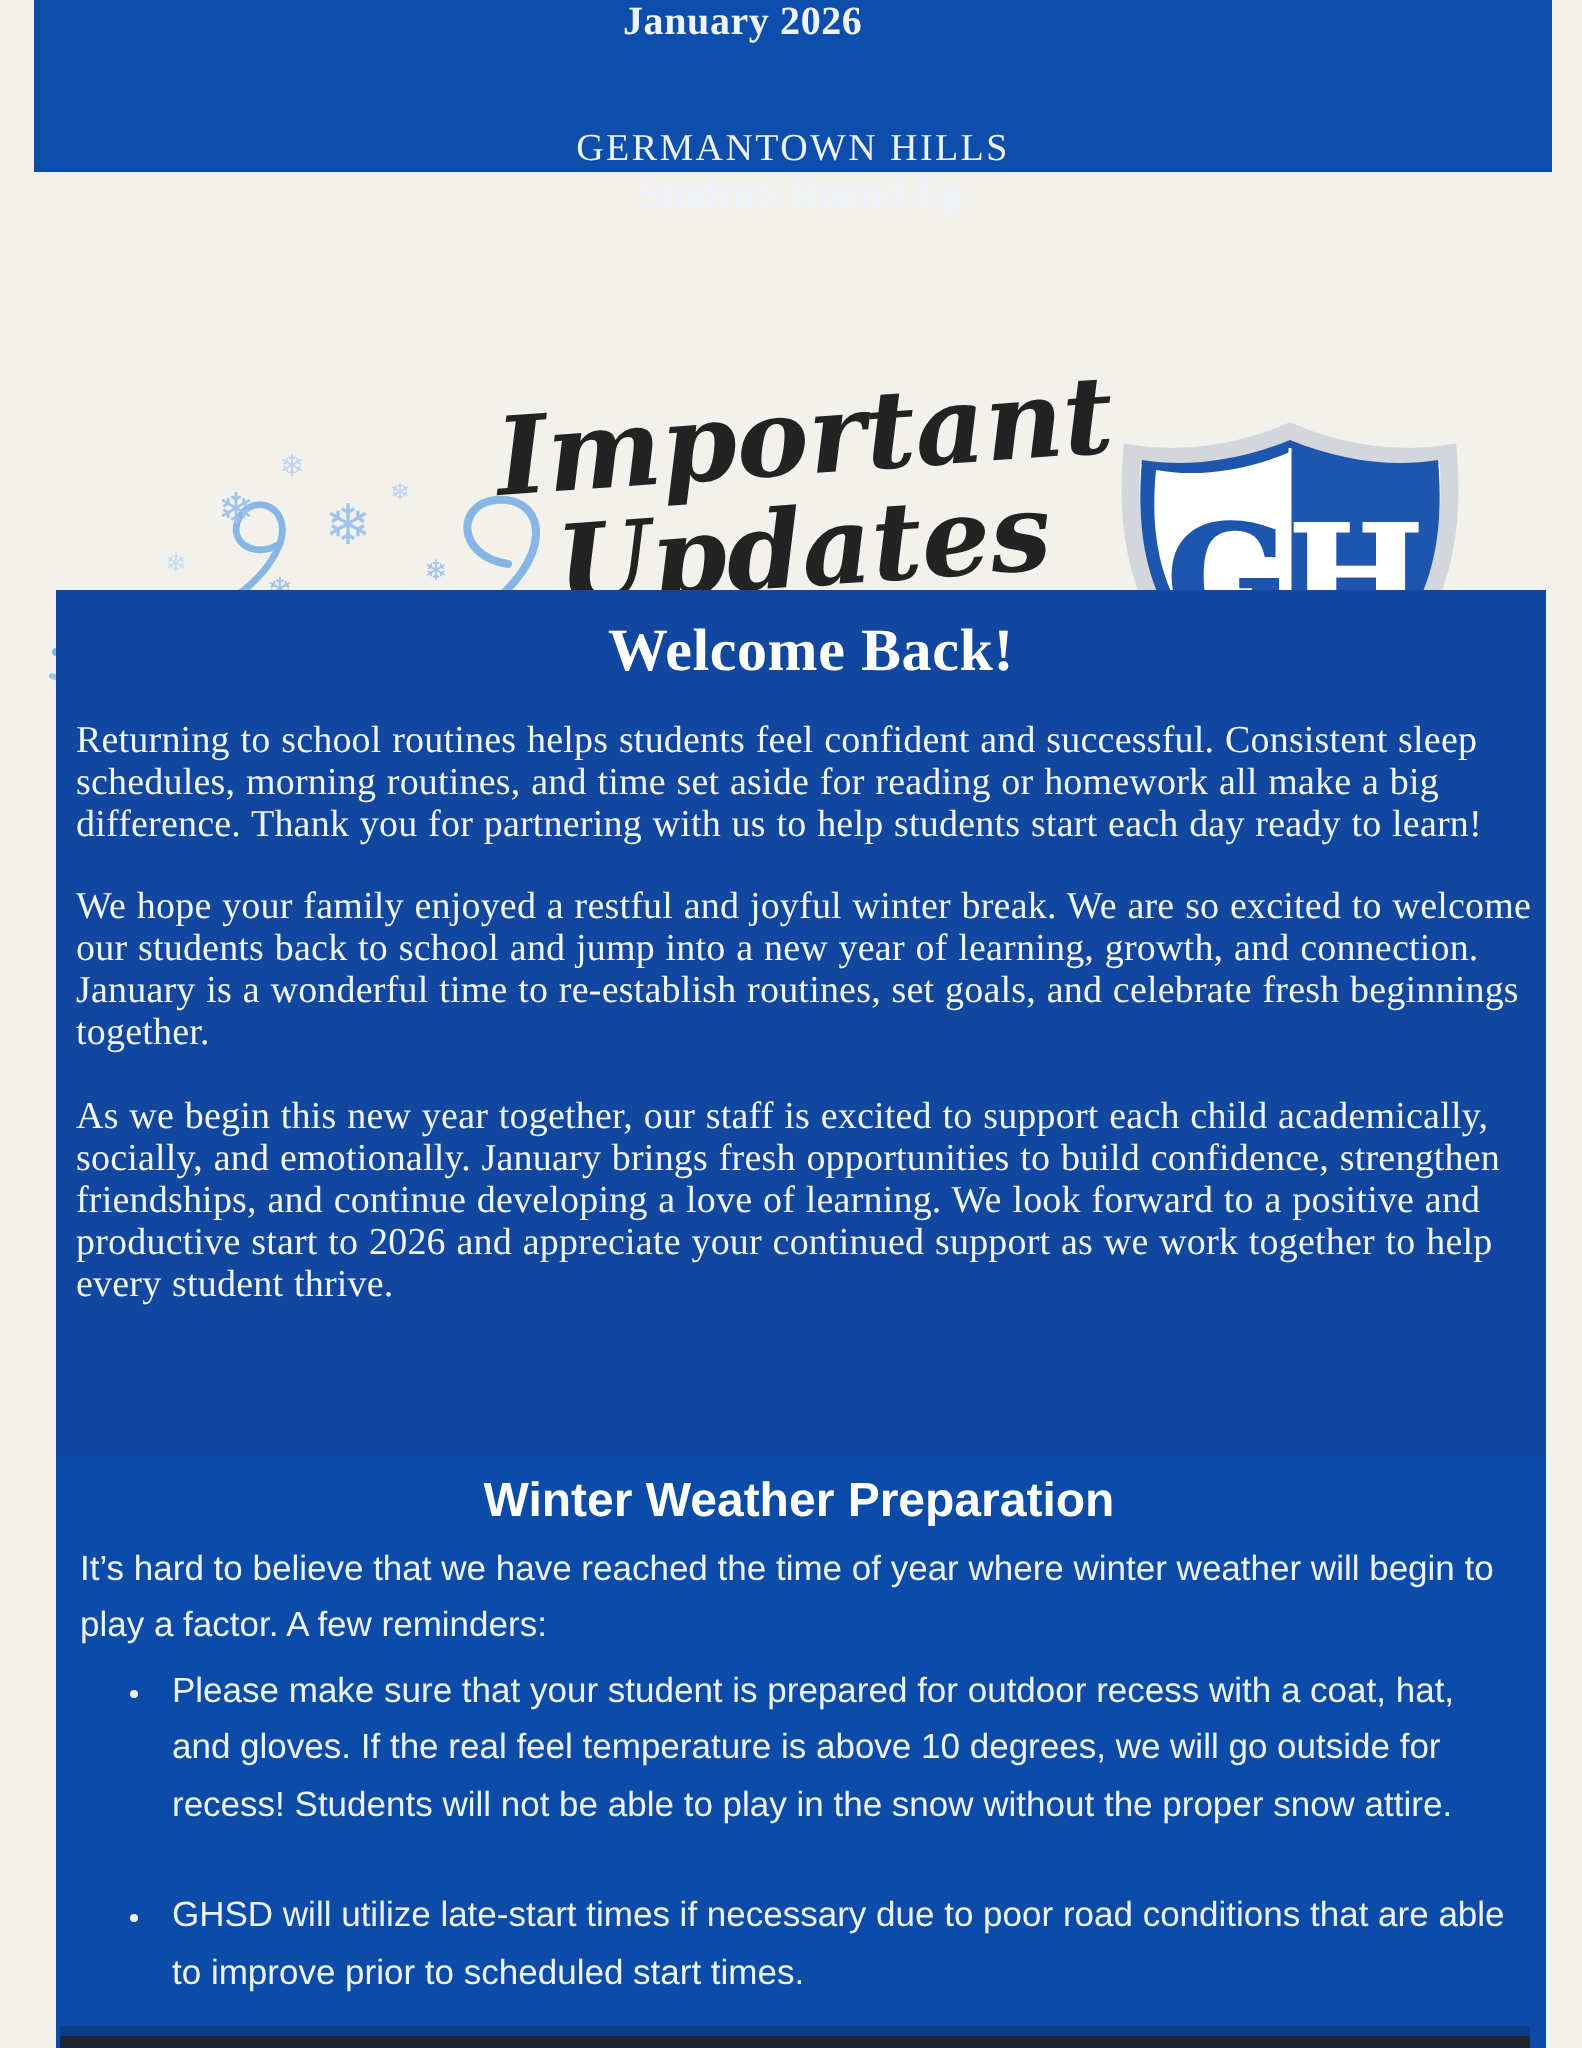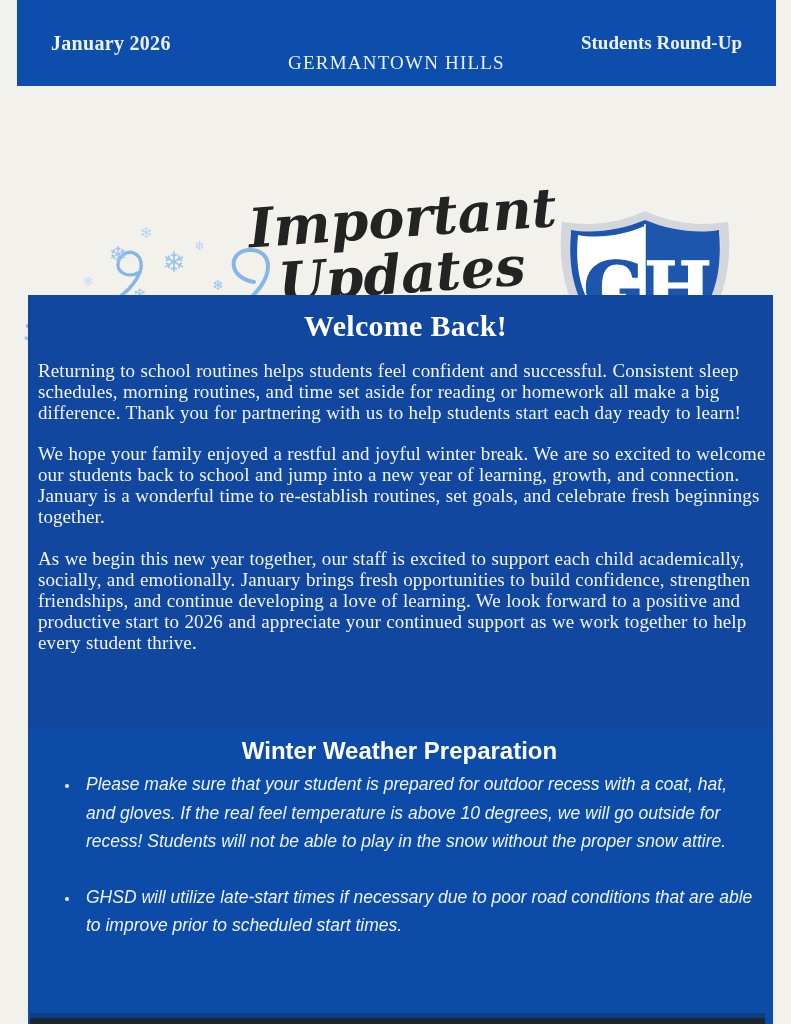--- a/index.html
+++ b/index.html
@@ -11,20 +11,21 @@
     overflow: hidden;
   }
 
   
   .header {
     position: absolute; left: 17px; top: 0; width: 759px; height: 86px;
     background: #0d4dab;
     display: flex; align-items: center; justify-content: space-between;
     padding: 0 34px;
     color: #eef3fb;
+    flex-direction: column;
   }
   .header-date {
     font-size: 20px; font-weight: 700; letter-spacing: 0.3px; width: 170px;
   }
   .header-school {
     text-align: left; font-size: 19px; letter-spacing: 1.2px;
     line-height: 1.25; font-weight: 500; white-space: nowrap; margin-top: 40px;
   }
   .header-roundup {
     font-size: 19px; font-weight: 700; width: 170px; text-align: right;
@@ -64,21 +65,21 @@
     padding: 9px 14px 0 12px;
     font-family: "Liberation Sans", sans-serif;
   }
   .winter-heading {
     font-size: 24px; font-weight: 700; text-align: center; color: #ffffff;
     margin-bottom: 5px;
   }
   .winter-intro { font-size: 17.5px; line-height: 1.62; margin-bottom: 4px; }
   .winter-bullets { list-style: disc; padding-left: 40px; }
   .winter-bullets li {
-    font-size: 17.5px; line-height: 1.63; padding-left: 6px; margin-bottom: 27px; font-style: italic;
+    font-size: 17.5px; line-height: 1.63; padding-left: 6px; margin-bottom: 27px;
   }
   .winter-bullets li::marker { color: #eef3fb; font-size: 14px; }
 
   
   .next-edge {
     position: absolute; left: 30px; top: 1013px; width: 735px; height: 11px;
     background: #20262e; border-top: 5px solid #0a3e86;
   }
 </style>
 </head>
@@ -158,19 +159,20 @@
   <h2 class="welcome-heading">Welcome Back!</h2>
   <div class="welcome-paragraphs">
       <p>Returning to school routines helps students feel confident and successful. Consistent sleep schedules, morning routines, and time set aside for reading or homework all make a big difference. Thank you for partnering with us to help students start each day ready to learn!</p>
       <p>We hope your family enjoyed a restful and joyful winter break. We are so excited to welcome our students back to school and jump into a new year of learning, growth, and connection. January is a wonderful time to re-establish routines, set goals, and celebrate fresh beginnings together.</p>
       <p>As we begin this new year together, our staff is excited to support each child academically, socially, and emotionally. January brings fresh opportunities to build confidence, strengthen friendships, and continue developing a love of learning. We look forward to a positive and productive start to 2026 and appreciate your continued support as we work together to help every student thrive.</p>
     </div>
 </section>
 
 <section class="winter-box">
   <h3 class="winter-heading">Winter Weather Preparation</h3>
+  <p class="winter-intro">It’s hard to believe that we have reached the time of year where winter weather will begin to play a factor. A few reminders:</p>
   <ul class="winter-bullets">
       <li>Please make sure that your student is prepared for outdoor recess with a coat, hat, and gloves. If the real feel temperature is above 10 degrees, we will go outside for recess!  Students will not be able to play in the snow without the proper snow attire.</li>
       <li>GHSD will utilize late-start times if necessary due to poor road conditions that are able to improve prior to scheduled start times.</li>
     </ul>
 </section>
 
 <div class="next-edge"></div>
 
 </body></html>

